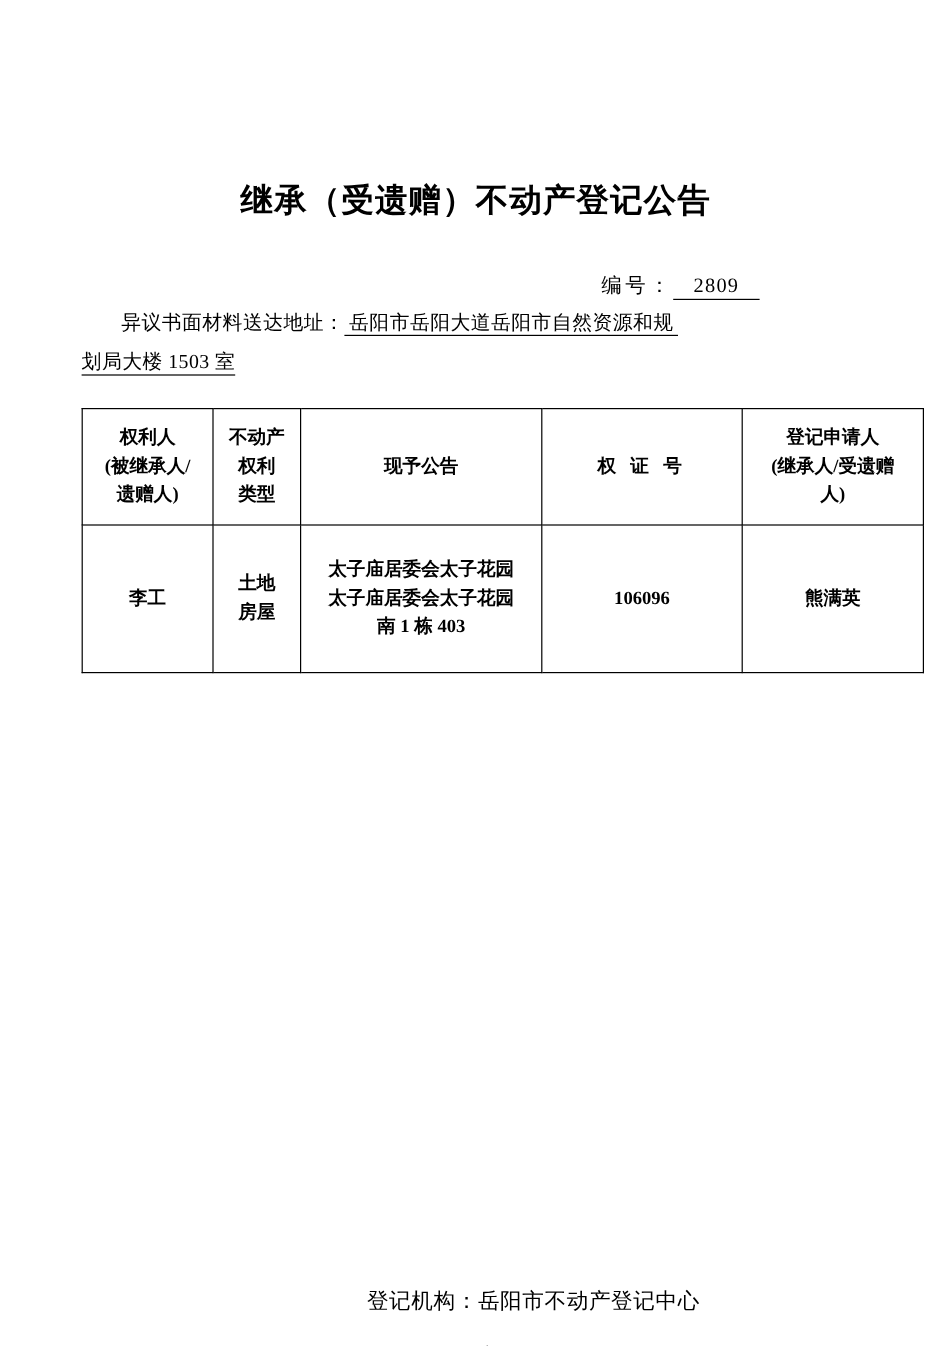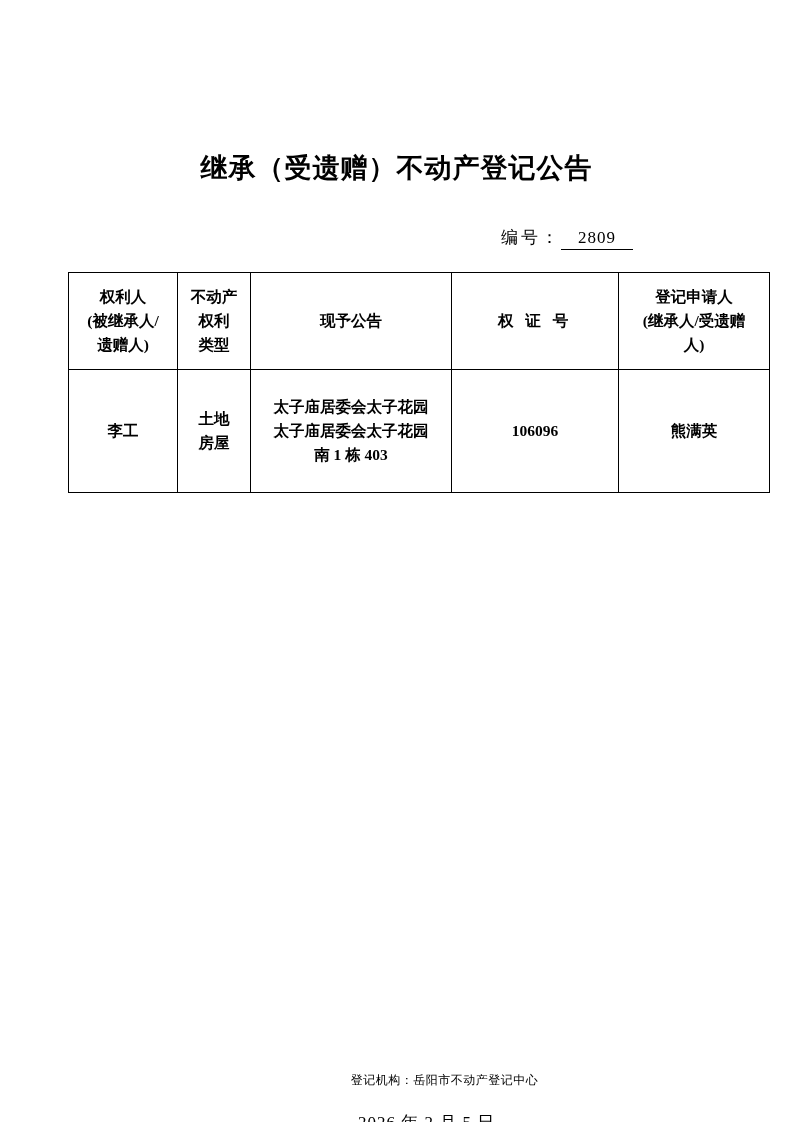--- a/index.html
+++ b/index.html
@@ -116,21 +116,21 @@
     letter-spacing: 4px;
   }
   .footer {
     position: absolute;
     left: 0;
     right: 0;
     top: 920px;
     text-align: center;
   }
   .footer-org {
-    font-size: 12px;
+    font-size: 18px;
     letter-spacing: 0.5px;
     padding-left: 96px;
   }
   .footer-date {
     margin-top: 22px;
     font-size: 17px;
     letter-spacing: 1px;
     padding-left: 60px;
   }
 </style>
@@ -139,20 +139,28 @@
 
 <div class="page">
 
   <div class="doc-title">继承（受遗赠）不动产登记公告</div>
 
   <div class="serial-row">
     <span class="serial-label">编号：</span><span class="serial-value">2809</span>
   </div>
 
 
+  <div class="addr-block">
+    <div class="addr-line">
+      <span>异议书面材料送达地址：</span><span class="uline-wide">岳阳市岳阳大道岳阳市自然资源和规</span>
+    </div>
+    <div>
+      <span class="uline">划局大楼 1503 室</span>
+    </div>
+  </div>
 
 
   <table class="reg-table">
     <tbody>
       <tr class="th-row">
         <td class="col-owner">
           <div>权利人</div>
           <div>(被继承人/</div>
           <div>遗赠人)</div>
         </td>

